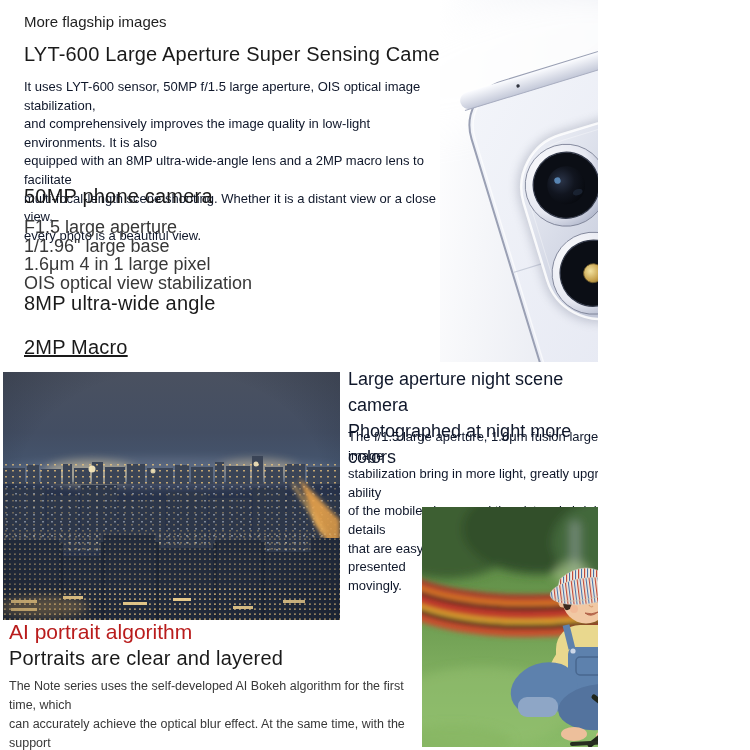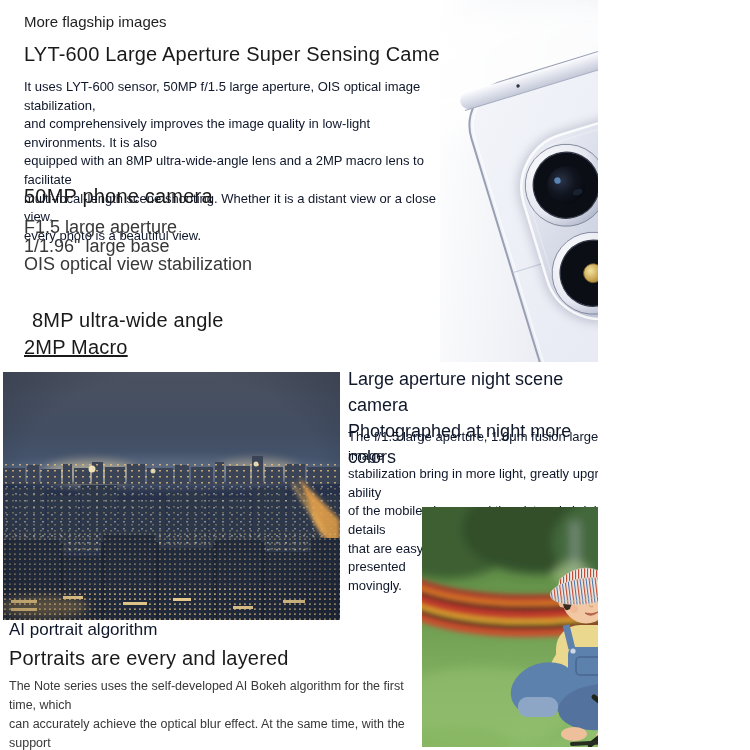--- a/index.html
+++ b/index.html
@@ -5,21 +5,21 @@
   html,body{margin:0;padding:0;background:#fff;}
   #stage{
     position:relative;width:598px;height:750px;overflow:hidden;background:#ffffff;
     font-family:"Liberation Sans","DejaVu Sans",sans-serif;color:#1f1f1f;
   }
   .abs{position:absolute;}
   .eyebrow{font-size:15px;color:#1f1f1f;}
   h1,h2,h3{margin:0;font-weight:400;}
   .h-lg{font-size:20px;letter-spacing:.2px;color:#1a1a1a;}
   .h-md{font-size:18px;line-height:26px;color:#0f172a;}
-  .h-sm{font-size:17px;color:#0f172a;}
+  .h-sm{font-size:21px;color:#b91c1c;}
   .para{font-size:13px;line-height:18.6px;color:#0f172a;white-space:pre-line;}
   .para-sm{font-size:12.5px;line-height:19px;color:#383838;white-space:pre-line;}
   .spec-list{list-style:none;margin:0;padding:0;font-size:18px;line-height:18.6px;color:#383838;}
   .photo{display:block;}
   svg text{font-family:"Liberation Sans","DejaVu Sans",sans-serif;}
 </style>
 </head>
 <body>
 
 <div id="stage">
@@ -32,24 +32,25 @@
 and comprehensively improves the image quality in low-light environments. It is also
 equipped with an 8MP ultra-wide-angle lens and a 2MP macro lens to facilitate
 multi-focal-length scene shooting. Whether it is a distant view or a close view,
 every photo is a beautiful view.</div>
 
   <h2 class="abs h-lg" style="left:24px;top:185px;">50MP phone camera</h2>
 
   <ul class="abs spec-list" style="left:24px;top:218px;">
     <li>F1.5 large aperture</li>
     <li>1/1.96" large base</li>
+    <li>1.6μm 4 in 1 large pixel</li>
     <li>OIS optical view stabilization</li>
   </ul>
 
-  <h2 class="abs h-lg" style="left:24px;top:309px;margin-left:8px;">8MP ultra-wide angle</h2>
+  <h2 class="abs h-lg" style="left:24px;top:292px;">8MP ultra-wide angle</h2>
 
   <h2 class="abs h-lg" style="left:24px;top:336px;text-decoration:underline;">2MP Macro</h2>
 
   <svg class="abs photo" style="left:440px;top:0;" width="310" height="362" viewBox="0 0 310 362" role="img">
     <defs>
       <linearGradient id="bgfade" x1="0" y1="0" x2="1" y2="0.15">
         <stop offset="0" stop-color="#ffffff"></stop>
           <stop offset="0.45" stop-color="#eceef4"></stop>
           <stop offset="1" stop-color="#c7ccda"></stop>
       </linearGradient>
@@ -370,19 +371,19 @@
     </g>
     <circle cx="202" cy="212" r="4" fill="#444a3e"></circle>
     <path d="M150,237 L262,231" stroke="#272d20" stroke-width="4" stroke-linecap="round" fill="none"></path>
     <g filter="url(#cb6)">
       <ellipse cx="30" cy="234" rx="60" ry="16" fill="#86b460" opacity="0.6"></ellipse>
       <ellipse cx="300" cy="237" rx="60" ry="14" fill="#86b460" opacity="0.6"></ellipse>
     </g>
   </svg>
 
   <h3 class="abs h-sm" style="left:9px;top:620px;">AI portrait algorithm</h3>
-  <h2 class="abs h-lg" style="left:9px;top:647px;">Portraits are every and layered</h2>
+  <h2 class="abs h-lg" style="left:9px;top:647px;">Portraits are clear and layered</h2>
   <div class="abs para-sm" style="left:9px;top:677px;width:415px;">The Note series uses the self-developed AI Bokeh algorithm for the first time, which
 can accurately achieve the optical blur effect. At the same time, with the support
 of the portrait ultra-clear algorithm, the clarity is further improved. The visual center
 of gravity is focused at a glance, and the close-up is more textured.</div>
 
 </div>
 
 </body></html>

